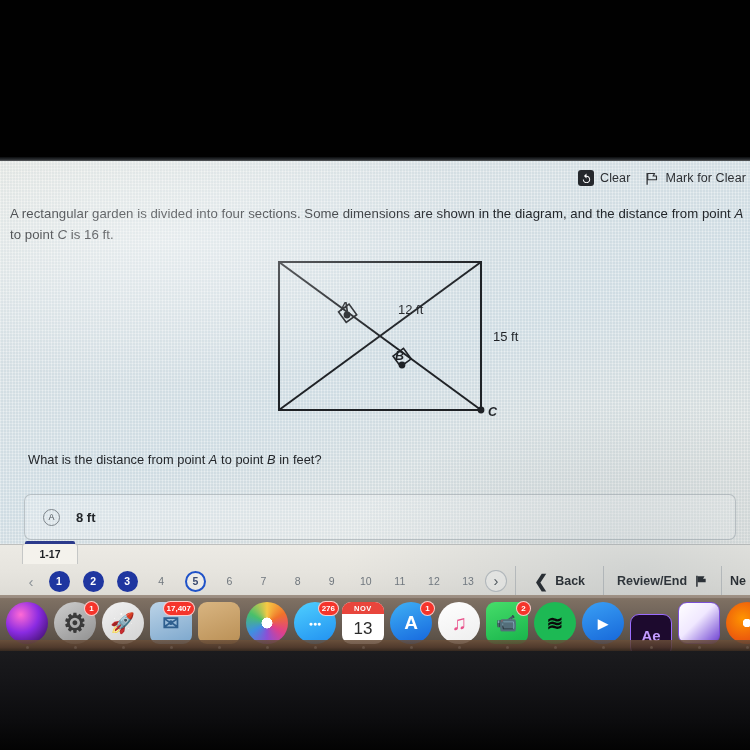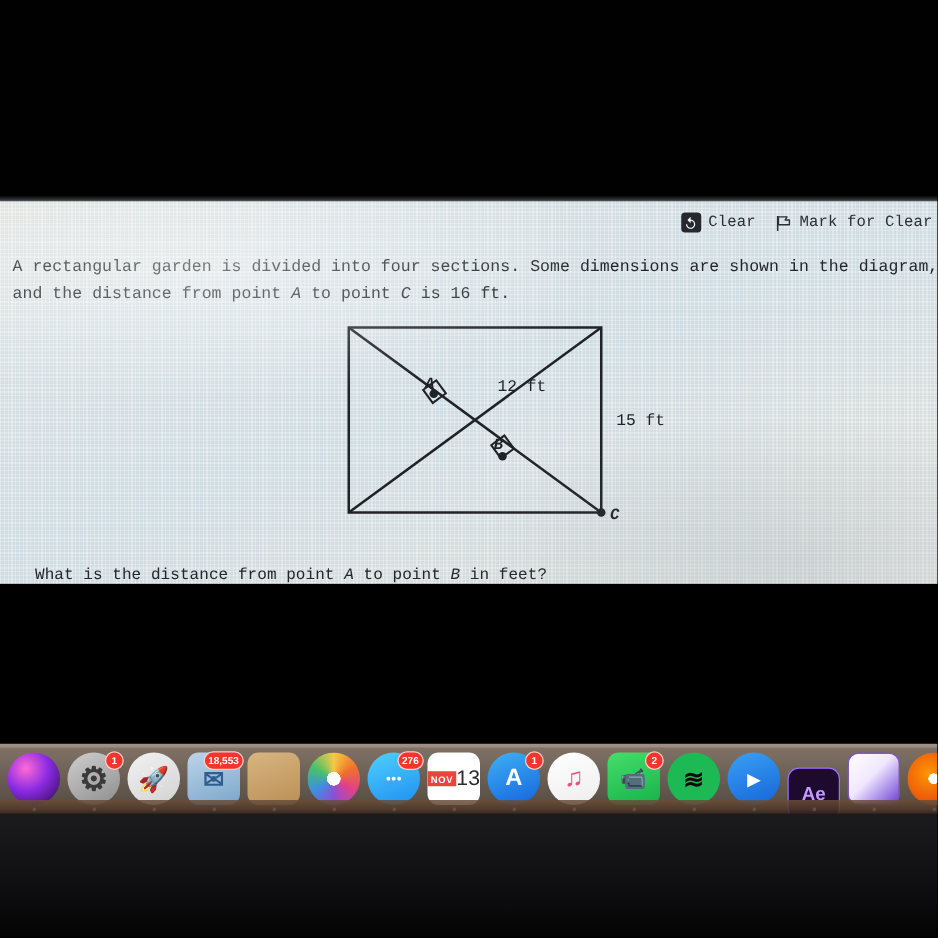--- a/index.html
+++ b/index.html
@@ -30,27 +30,26 @@
     position: absolute;
     left: 0; top: 157px;
     width: 750px; height: 4px;
     background: linear-gradient(180deg,#0a0c0e 0%,#2a2d30 60%,#5b5e60 100%);
   }
 
   
   .screen {
     position: absolute;
     left: 0; top: 161px;
-    width: 750px; height: 306px;
+    width: 750px; height: 434px;
     background:
       repeating-linear-gradient(90deg, rgba(255,255,255,0.22) 0 1px, rgba(176,196,208,0.10) 1px 3px),
       repeating-linear-gradient(0deg, rgba(255,255,255,0.20) 0 1px, rgba(168,190,205,0.10) 1px 3px),
       linear-gradient(160deg,#e9eae4 0%,#dfe6e8 22%,#d8e3e8 50%,#e2e5e2 78%,#ebe9e3 100%);
     overflow: hidden;
-    font-family: Liberation Mono, monospace;
   }
   
   .screen::after {
     content: "";
     position: absolute; inset: 0;
     background:
       radial-gradient(ellipse 70% 55% at 22% 18%, rgba(255,255,255,0.40), rgba(255,255,255,0) 62%),
       radial-gradient(ellipse 60% 60% at 85% 95%, rgba(120,140,155,0.20), rgba(255,255,255,0) 65%);
     pointer-events: none;
   }
@@ -298,21 +297,21 @@
     line-height: 1;
   }
   .run-dot {
     position: absolute;
     left: 50%; bottom: -5px;
     width: 3px; height: 3px;
     margin-left: -1.5px;
     border-radius: 50%;
     background: rgba(255,255,255,0.8);
   }
-  .cal-ico { flex-direction: row; background: #fff; gap: 0; }
+  .cal-ico { flex-direction: column; background: #fff; gap: 0; }
   .cal-top {
     width: 100%; height: 12px;
     background: #e8453c;
     color: #fff; font-size: 7.5px; font-weight: 700;
     display: flex; align-items: center; justify-content: center;
     letter-spacing: .5px;
   }
   .cal-day {
     flex: 1;
     width: 100%;
@@ -484,21 +483,21 @@
         <div class="dock-item">
           <div class="dock-icon round" style="background: linear-gradient(150deg, rgb(242, 242, 242), rgb(210, 210, 210));">
             <span style="font-size: 20px;">🚀</span>
           </div>
           <span class="run-dot"></span>
         </div>
         <div class="dock-item">
           <div class="dock-icon" style="background: linear-gradient(160deg, rgb(188, 212, 232), rgb(123, 166, 204));">
             <span style="color: rgb(47, 95, 143); font-size: 20px;">✉</span>
           </div>
-          <span class="badge">18,553</span>
+          <span class="badge">17,407</span>
           <span class="run-dot"></span>
         </div>
         <div class="dock-item">
           <div class="dock-icon" style="background: linear-gradient(160deg, rgb(217, 181, 129), rgb(185, 143, 85));"></div>
           <span class="run-dot"></span>
         </div>
         <div class="dock-item">
           <div class="dock-icon round" style="background: radial-gradient(circle, rgb(255, 255, 255) 18%, rgba(255, 255, 255, 0) 19%), conic-gradient(rgb(246, 201, 69), rgb(240, 114, 42), rgb(224, 64, 138), rgb(139, 79, 214), rgb(63, 143, 224), rgb(73, 192, 106), rgb(246, 201, 69));"></div>
           <span class="run-dot"></span>
         </div>

